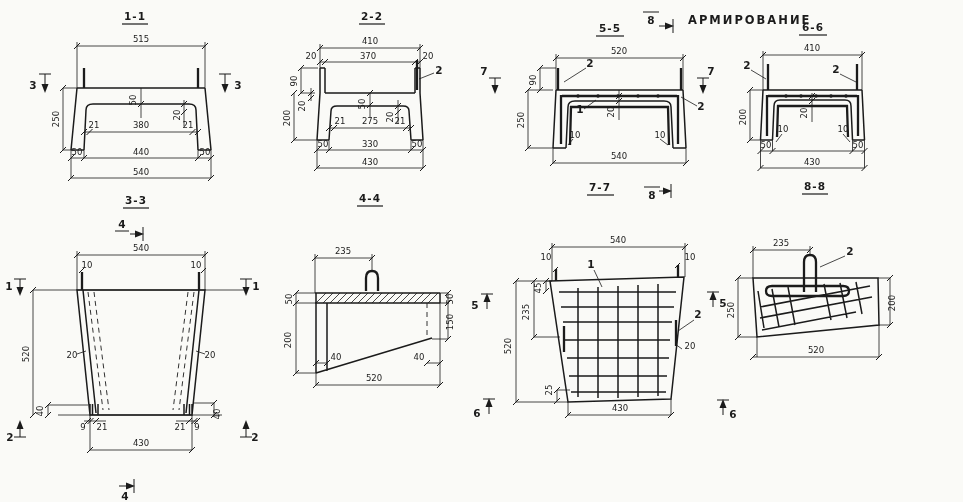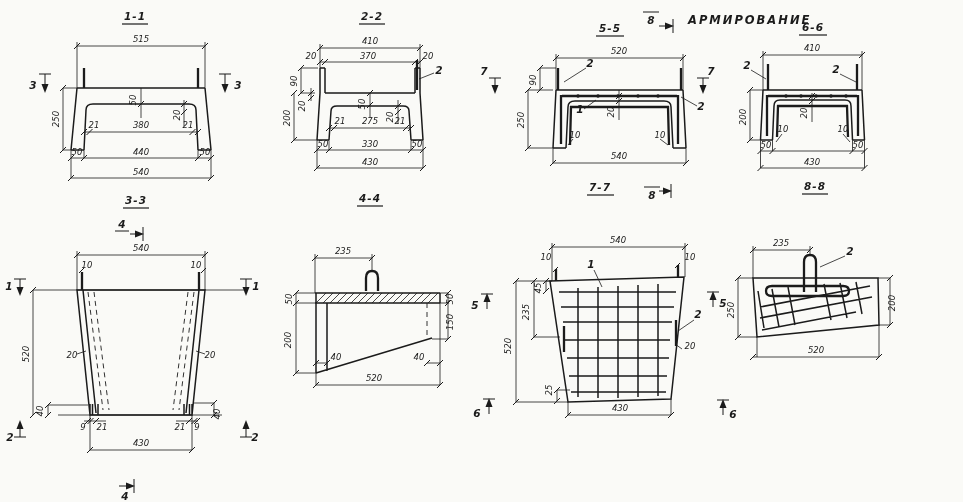--- a/index.html
+++ b/index.html
@@ -1,17 +1,17 @@
 <!DOCTYPE html>
 <html><head>
 <meta charset="utf-8">
 <style>
   html,body{margin:0;padding:0;background:#e8e8e6;}
   #sheet{position:relative;width:963px;height:502px;background:#fafaf7;overflow:hidden;
-         font-family:"DejaVu Sans",sans-serif;font-style:italic;}
+         font-family:"DejaVu Sans",sans-serif;}
   svg text{font-family:"DejaVu Sans",sans-serif;fill:#1b1b1b;}
   .dim{font-size:8.5px;text-anchor:middle;}
   .dimr{font-size:8.5px;text-anchor:middle;}
   .ttl{font-size:10.5px;font-weight:bold;text-anchor:middle;letter-spacing:1px;}
   .mk{font-size:10.5px;font-weight:bold;text-anchor:middle;}
   .hd{font-size:11.5px;font-weight:bold;letter-spacing:2px;}
   path,line{stroke:#1b1b1b;fill:none;}
   .thin{stroke-width:0.8;}
   .out{stroke-width:1.5;}
   .reb{stroke-width:2.3;}

